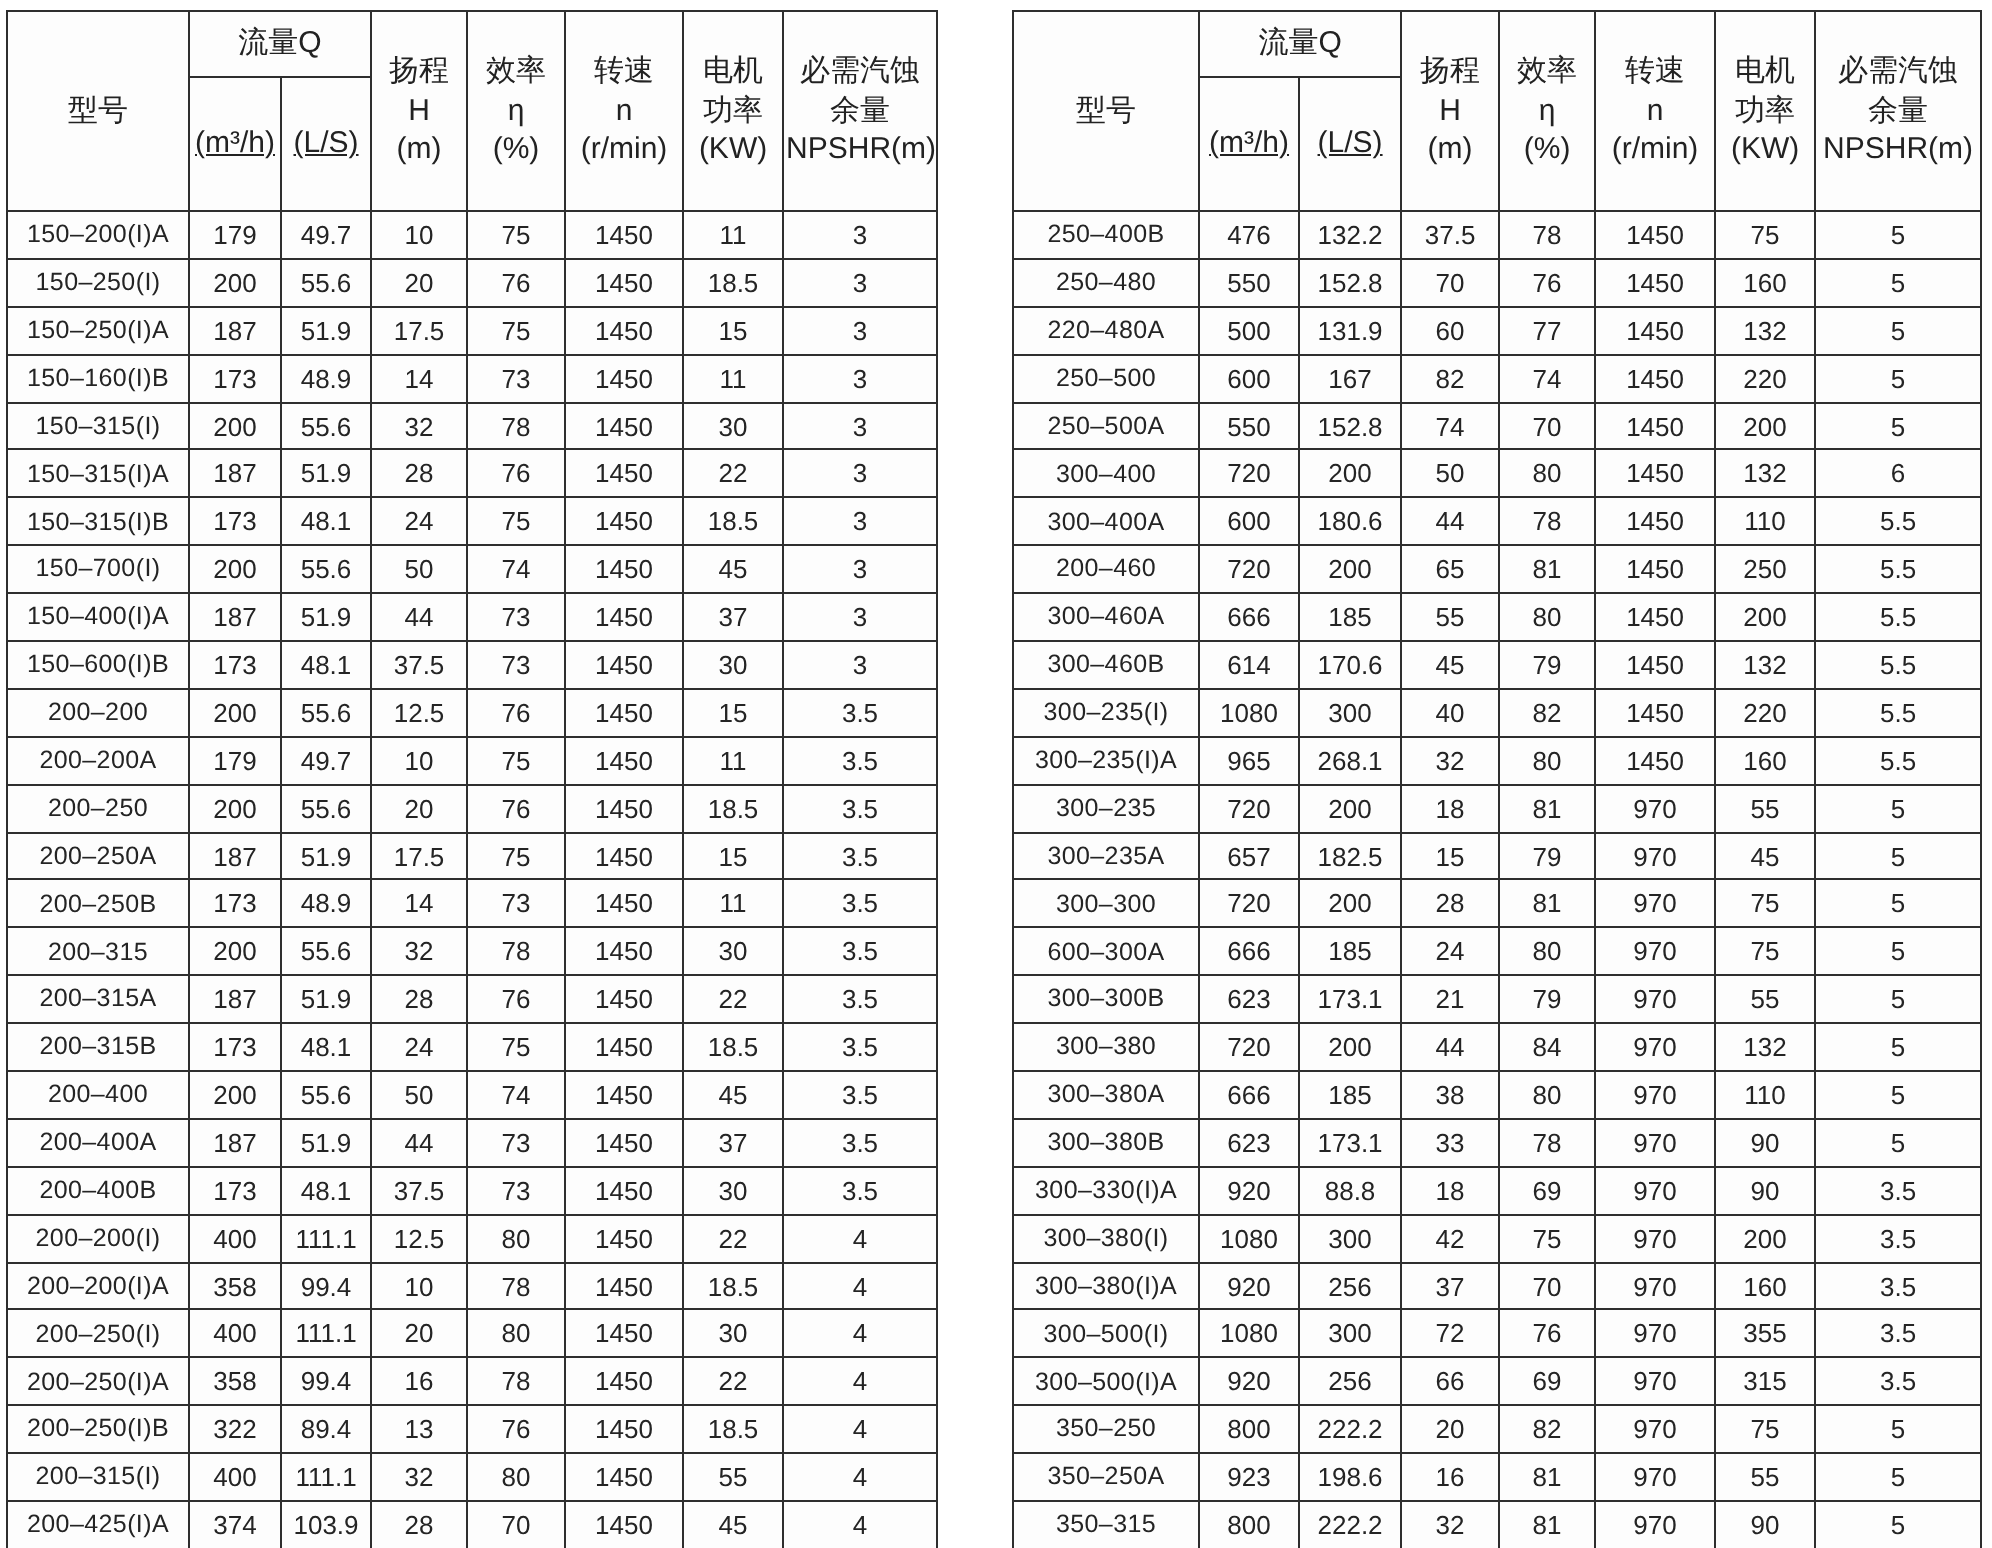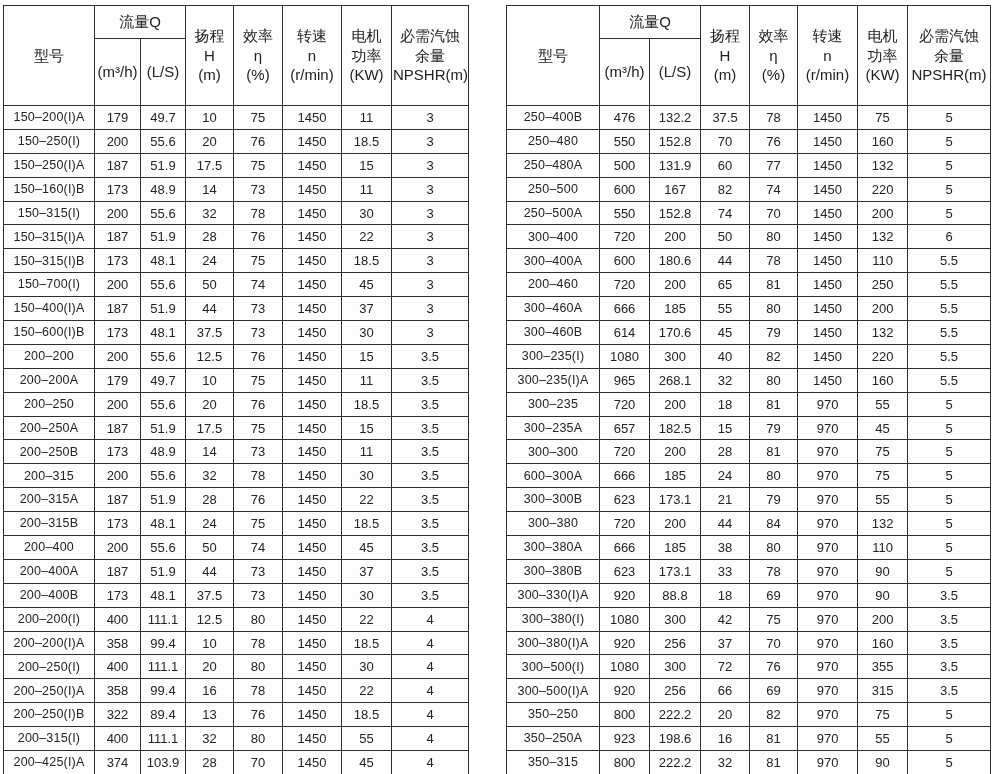--- a/index.html
+++ b/index.html
@@ -40,20 +40,21 @@
     white-space: pre-line;
     color: #222;
   }
   th.flow-group {
     height: 32px;
     margin-top: 32px;
   }
   th.flow-unit {
     height: 66px;
     font-size: 14px;
+    text-decoration: underline;
   }
   table.spec-table td {
     height: 22.9px;
     font-size: 13px;
     line-height: 1;
     color: #242424;
     white-space: nowrap;
   }
   table.spec-table td:first-child {
     font-size: 12.5px;
@@ -437,21 +438,21 @@
           <td>250–480</td>
           <td>550</td>
           <td>152.8</td>
           <td>70</td>
           <td>76</td>
           <td>1450</td>
           <td>160</td>
           <td>5</td>
         </tr>
         <tr>
-          <td>250–480A</td>
+          <td>220–480A</td>
           <td>500</td>
           <td>131.9</td>
           <td>60</td>
           <td>77</td>
           <td>1450</td>
           <td>132</td>
           <td>5</td>
         </tr>
         <tr>
           <td>250–500</td>

